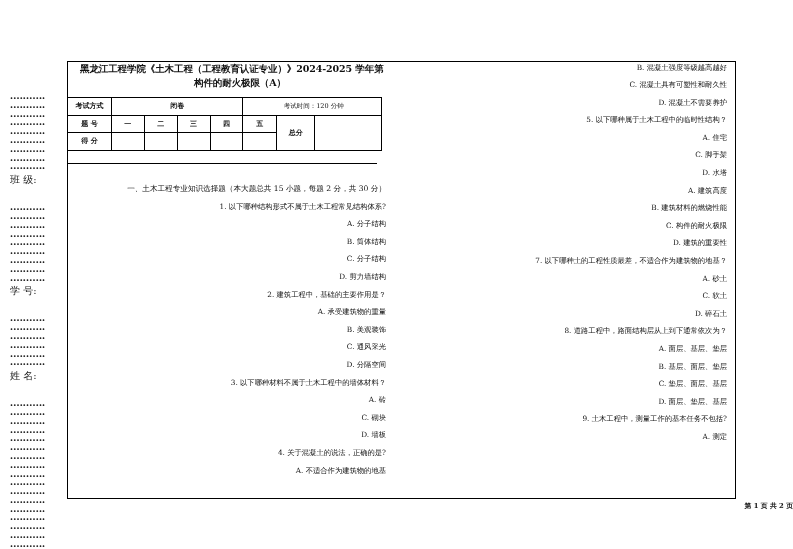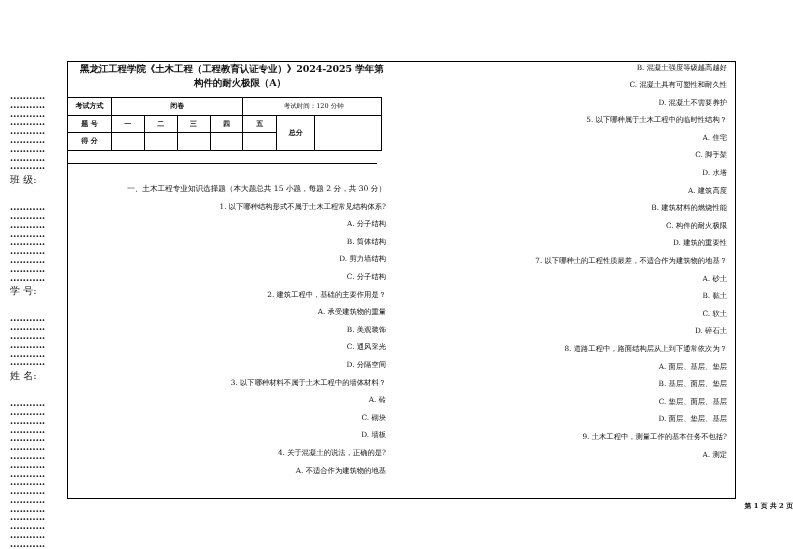--- a/index.html
+++ b/index.html
@@ -132,22 +132,22 @@
 </tbody>
   </table>
 
 <div class="rule"></div>
 
 <div class="col left">
   <div class="section">一、土木工程专业知识选择题（本大题总共 15 小题，每题 2 分，共 30 分）</div>
   <div>1. 以下哪种结构形式不属于土木工程常见结构体系?</div>
   <div>A. 分子结构</div>
   <div>B. 筒体结构</div>
+  <div>C. 分子结构</div>
   <div>D. 剪力墙结构</div>
-  <div>C. 分子结构</div>
   <div>2. 建筑工程中，基础的主要作用是？</div>
   <div>A. 承受建筑物的重量</div>
   <div>B. 美观装饰</div>
   <div>C. 通风采光</div>
   <div>D. 分隔空间</div>
   <div>3. 以下哪种材料不属于土木工程中的墙体材料？</div>
   <div>A. 砖</div>
   <div>C. 砌块</div>
   <div>D. 墙板</div>
   <div>4. 关于混凝土的说法，正确的是?</div>
@@ -161,21 +161,20 @@
   <div>5. 以下哪种属于土木工程中的临时性结构？</div>
   <div>A. 住宅</div>
   <div>C. 脚手架</div>
   <div>D. 水塔</div>
   <div>A. 建筑高度</div>
   <div>B. 建筑材料的燃烧性能</div>
   <div>C. 构件的耐火极限</div>
   <div>D. 建筑的重要性</div>
   <div>7. 以下哪种土的工程性质最差，不适合作为建筑物的地基？</div>
   <div>A. 砂土</div>
-  <div>B. 黏土</div>
   <div>C. 软土</div>
   <div>D. 碎石土</div>
   <div>8. 道路工程中，路面结构层从上到下通常依次为？</div>
   <div>A. 面层、基层、垫层</div>
   <div>B. 基层、面层、垫层</div>
   <div>C. 垫层、面层、基层</div>
   <div>D. 面层、垫层、基层</div>
   <div>9. 土木工程中，测量工作的基本任务不包括?</div>
   <div>A. 测定</div>
 </div>

